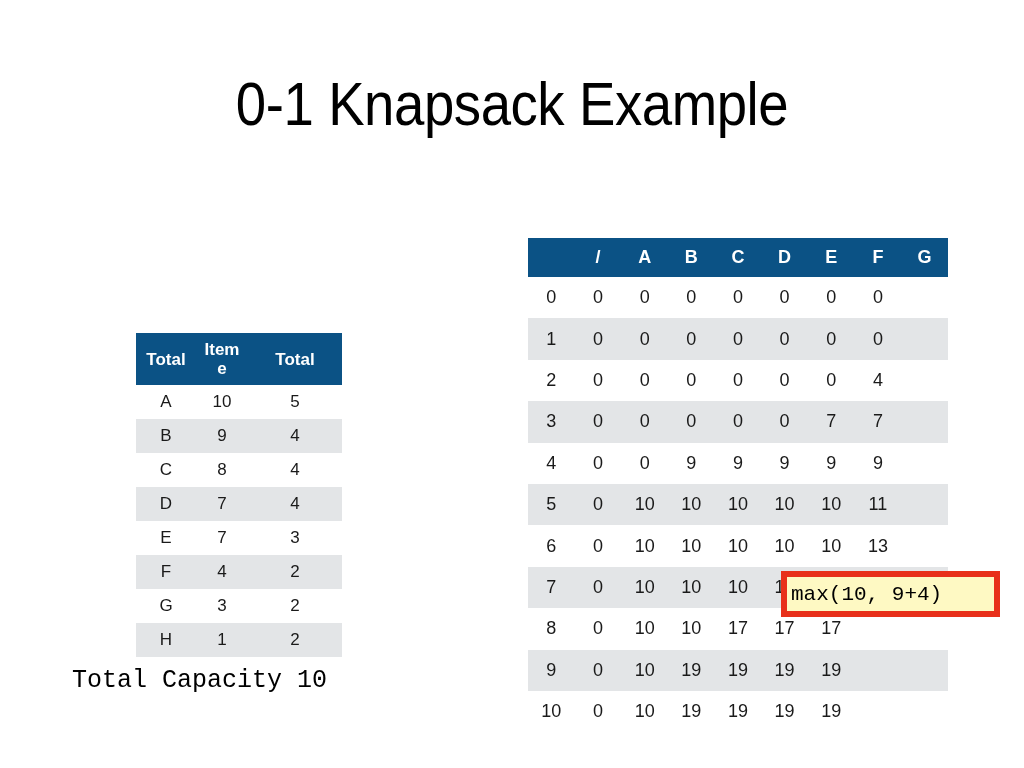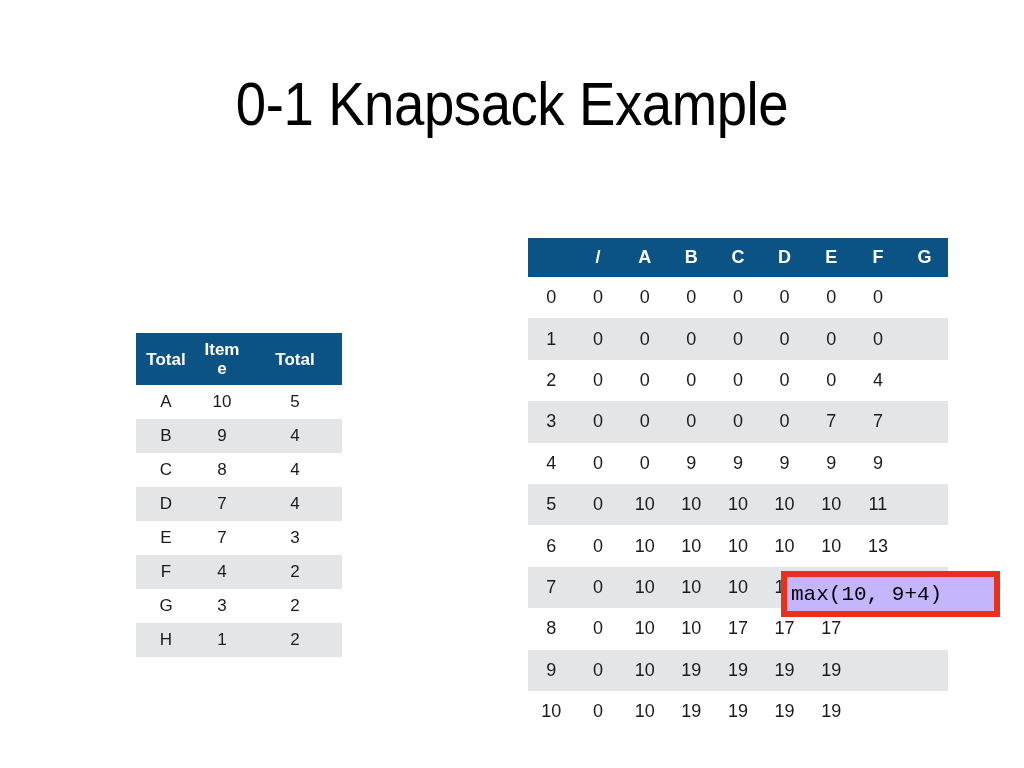--- a/index.html
+++ b/index.html
@@ -122,21 +122,21 @@
   }
 
   
   #annotation-callout {
     position: absolute;
     left: 781px;
     top: 571px;
     width: 219px;
     height: 46px;
     box-sizing: border-box;
-    background: #c4b5fd;
+    background: #fef9c3;
     border: 6px solid #e8301a;
     display: flex;
     align-items: center;
     justify-content: flex-start;
     padding-left: 4px;
     font-family: "Liberation Mono", "DejaVu Sans Mono", monospace;
     font-size: 21px;
     color: #000000;
     white-space: pre;
     z-index: 20;
@@ -194,20 +194,21 @@
           <td>2</td>
         </tr>
         <tr class="striped">
           <td>H</td>
           <td>1</td>
           <td>2</td>
         </tr>
       </tbody>
   </table>
 
+  <div id="total-capacity">Total Capacity 10</div>
 
   <table class="grid-table" id="dp-table">
     <thead>
       <tr id="dp-header-row">
           <th class="dp-corner"></th>
           <th>/</th>
           <th>A</th>
           <th>B</th>
           <th>C</th>
           <th>D</th>

